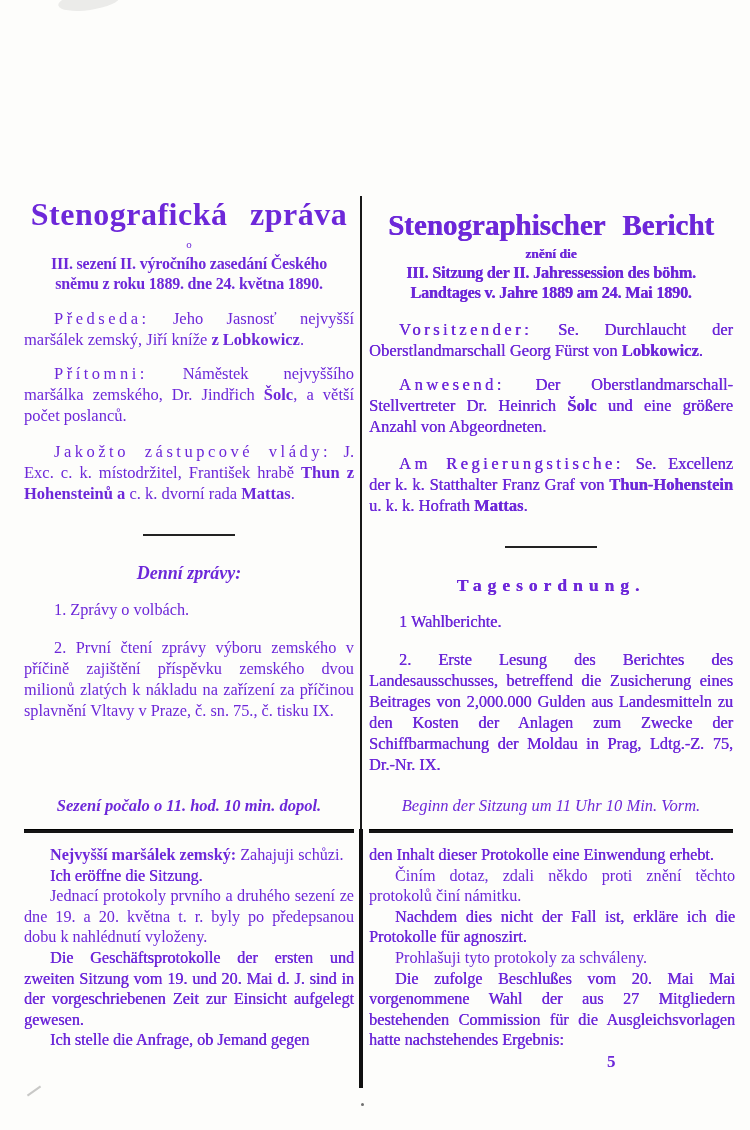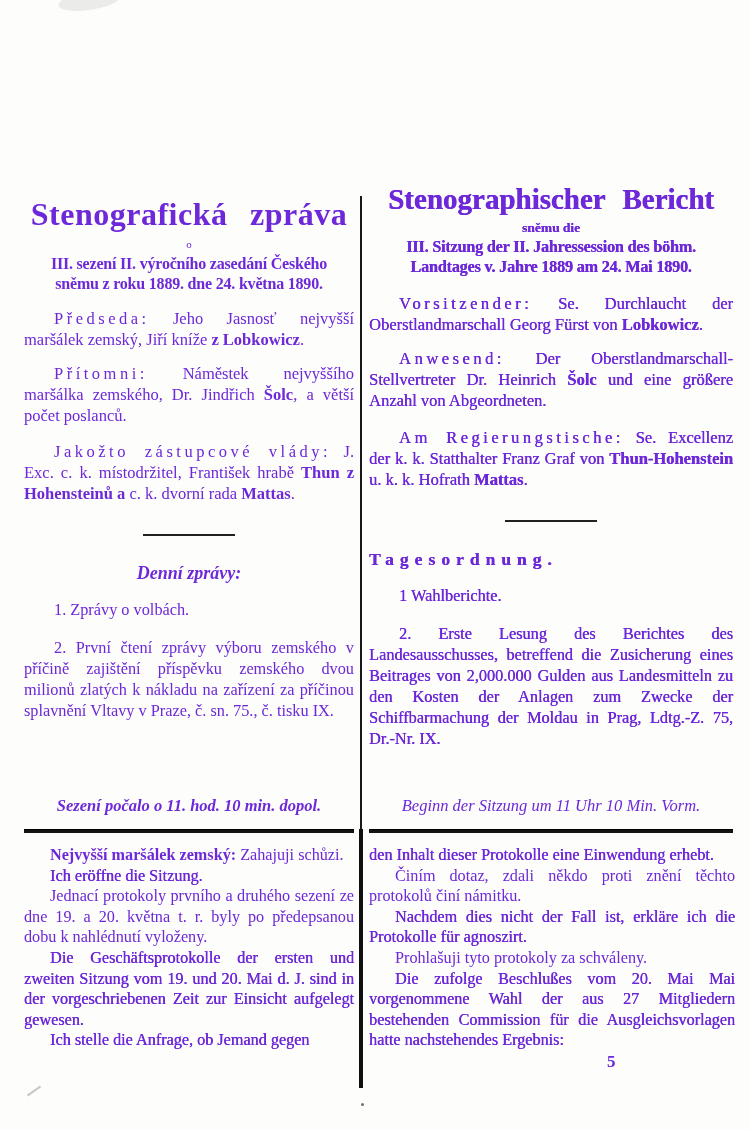--- a/index.html
+++ b/index.html
@@ -7,21 +7,21 @@
   body { background:#e8e8e6; }
   .page {
     position:relative; width:750px; height:1130px;
     background:#fdfdfb; color:#6d28d9;
     font-family:"Liberation Serif", serif;
     overflow:hidden;
   }
 
   
   .col-top-left  { position:absolute; left:24px;  top:195px; width:330px; }
-  .col-top-right { position:absolute; left:369px; top:181px; width:364px; }
+  .col-top-right { position:absolute; left:369px; top:207px; width:364px; }
   .col-bot-left  { position:absolute; left:24px;  top:845px; width:330px; }
   .col-bot-right { position:absolute; left:369px; top:845px; width:366px; }
 
   
   .divider-thin  { position:absolute; left:360px; top:196px; width:2px; height:634px; background:#181818; }
   .divider-thick { position:absolute; left:359px; top:829px; width:4px; height:259px; background:#101010; }
   .divider-dot   { position:absolute; left:361px; top:1103px; width:3px; height:3px; background:#333; border-radius:50%; opacity:.7; }
   .hrule-thick-left  { position:absolute; left:24px;  top:829px; width:330px; height:4px; background:#141414; border-top:1px solid #000; }
   .hrule-thick-right { position:absolute; left:369px; top:829px; width:364px; height:4px; background:#141414; border-top:1px solid #000; }
   .short-rule { width:92px; height:2px; background:#222; margin:30px auto 0; }
@@ -43,21 +43,21 @@
   .subtitle div { white-space:nowrap; line-height:19.5px; }
   .subtitle.cs div { font-size:16px; font-weight:700; letter-spacing:-.2px; }
   .subtitle.de div { font-size:16.2px; font-weight:700; letter-spacing:-.2px; text-shadow:.3px 0 0 currentColor; }
 
   
   .p-top { font-size:16.5px; line-height:21px; text-align:justify; text-indent:30px; margin-top:15px; }
   .p-top.m13 { margin-top:13px; }
   .de { text-shadow:.35px 0 0 currentColor; }
 
   .agenda-h-cs { margin-top:26px; text-align:center; font-size:18px; font-weight:700; font-style:italic; line-height:22px; }
-  .agenda-h-de { margin-top:26px; font-size:17.5px; font-weight:700; letter-spacing:6px; line-height:22px; text-shadow:.3px 0 0 currentColor; }
+  .agenda-h-de { margin-top:26px; text-align:center; font-size:17.5px; font-weight:700; letter-spacing:6px; line-height:22px; text-shadow:.3px 0 0 currentColor; }
 
   .agenda-item { font-size:16.3px; line-height:21px; text-align:justify; text-indent:30px; }
   .agenda-item.first { margin-top:15px; }
   .agenda-item.next  { margin-top:17px; }
 
   .session-note { position:absolute; width:330px; text-align:center; font-style:italic; font-size:16.5px; font-weight:700; top:795px; line-height:21px; }
   .session-note.l { left:24px; }
   .session-note.r { left:369px; width:364px; font-weight:400; }
 
   
@@ -103,21 +103,21 @@
 
     <h2 class="agenda-h-cs">Denní zprávy:</h2>
     <p class="agenda-item first">1. Zprávy o volbách.</p>
     <p class="agenda-item next">2. První čtení zprávy výboru zemského v příčině zajištění příspěvku zemského dvou milionů zlatých k nákladu na zařízení za příčinou splavnění Vltavy v Praze, č. sn. 75., č. tisku IX.</p>
   </div>
 
   <div class="session-note l">Sezení počalo o 11. hod. 10 min. dopol.</div>
 
   <div class="col-top-right">
     <h1 class="title-de">Stenographischer Bericht</h1>
-    <div class="over-line">sněmu die</div>
+    <div class="over-line">znění die</div>
     <div class="subtitle de">
       <div>III. Sitzung der II. Jahressession des böhm.</div>
       <div>Landtages v. Jahre 1889 am 24. Mai 1890.</div>
     </div>
 
     <p class="p-top de" style="margin-top:16px"><span class="seg-sp">Vorsitzender:</span><span> Se. Durchlaucht der Oberstlandmarschall Georg Fürst von </span><span class="seg-b">Lobkowicz</span><span>.</span></p>
     <p class="p-top de m13"><span class="seg-sp">Anwesend:</span><span> Der Oberstlandmarschall-Stellvertreter Dr. Heinrich </span><span class="seg-b">Šolc</span><span> und eine größere Anzahl von Abgeordneten.</span></p>
     <p class="p-top de" style="margin-top:16px"><span class="seg-sp">Am Regierungstische:</span><span> Se. Excellenz der k. k. Statthalter Franz Graf von </span><span class="seg-b">Thun-Hohenstein</span><span> u. k. k. Hofrath </span><span class="seg-b">Mattas</span><span>.</span></p>
 
     <div class="short-rule r"></div>

